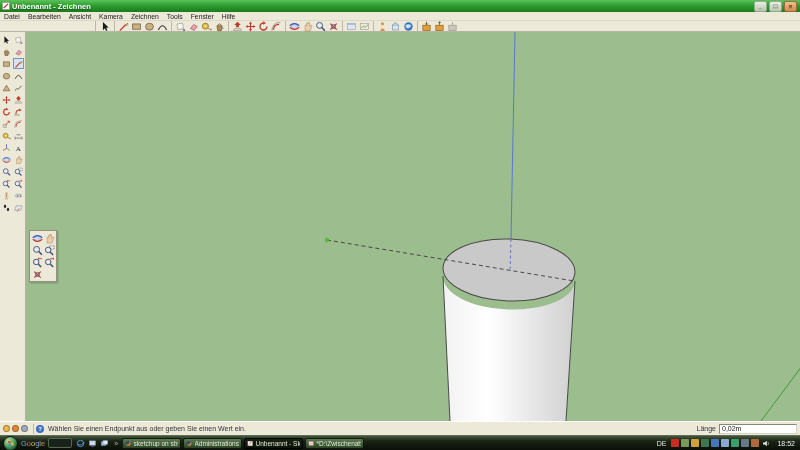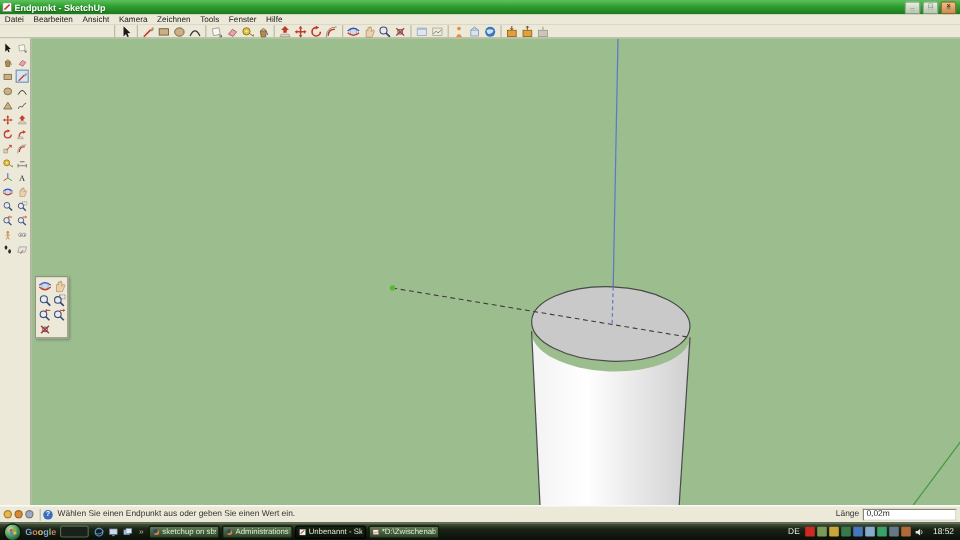--- a/index.html
+++ b/index.html
@@ -69,21 +69,21 @@
     font-size:7px;color:#222;display:flex;align-items:center;padding-left:2px;box-sizing:border-box;}
 
   
   #taskbar{position:absolute;left:0;top:435px;width:800px;height:15px;
     background:linear-gradient(#47573f,#1a2415 35%,#0c110a 90%);
     border-top:1px solid #5f6f57;box-sizing:border-box;
     display:flex;align-items:center;padding:0 3px;gap:3px;}
   #start-orb{width:13px;height:13px;border-radius:50%;flex:0 0 auto;
     background:radial-gradient(circle at 35% 30%,#bce2a4,#3f8a54 55%,#143a20 95%);
     border:1px solid #081407;display:flex;align-items:center;justify-content:center;}
-  #google-label{font-size:7.5px;font-weight:bold;letter-spacing:0;white-space:nowrap;}
+  #google-label{font-size:7.5px;font-weight:normal;letter-spacing:0;white-space:nowrap;}
   #google-search{width:22px;height:8px;background:#18211a;border:1px solid #55684f;border-radius:2px;}
   #quick-launch{display:flex;align-items:center;gap:1px;}
   .ql{width:11px;height:11px;display:flex;align-items:center;justify-content:center;}
   #ql-chevron{color:#aab8a2;font-size:7px;line-height:1;margin:0 1px;}
   #tasks{display:flex;align-items:center;gap:2px;}
   .task{height:11px;width:59px;border-radius:2px;display:flex;align-items:center;gap:2px;
     padding:0 2px;box-sizing:border-box;overflow:hidden;
     background:linear-gradient(#5e7c54,#2c4424);border:1px solid #121a0e;
     color:#e2ead9;font-size:6.5px;white-space:nowrap;}
   .task.active{background:linear-gradient(#18230f,#0b130a);border-color:#000;}
@@ -96,21 +96,21 @@
 </head>
 <body>
 
 <div id="titlebar">
   <span class="app-ico">
     <svg width="8" height="8" viewBox="0 0 12 12">
         <rect x="0.5" y="0.5" width="11" height="11" fill="#fff" stroke="#888"></rect>
         <path d="M2.5 9 L9 2.8" stroke="#c23b2a" stroke-width="2"></path>
       </svg>
   </span>
-  <span>Endpunkt - SketchUp</span>
+  <span>Unbenannt - Zeichnen</span>
   <span id="win-buttons">
     <span class="winbtn">_</span>
     <span class="winbtn">□</span>
     <span class="winbtn close">×</span>
   </span>
 </div>
 
 <div id="menubar">
     <span class="menu-item">Datei</span>
     <span class="menu-item">Bearbeiten</span>

